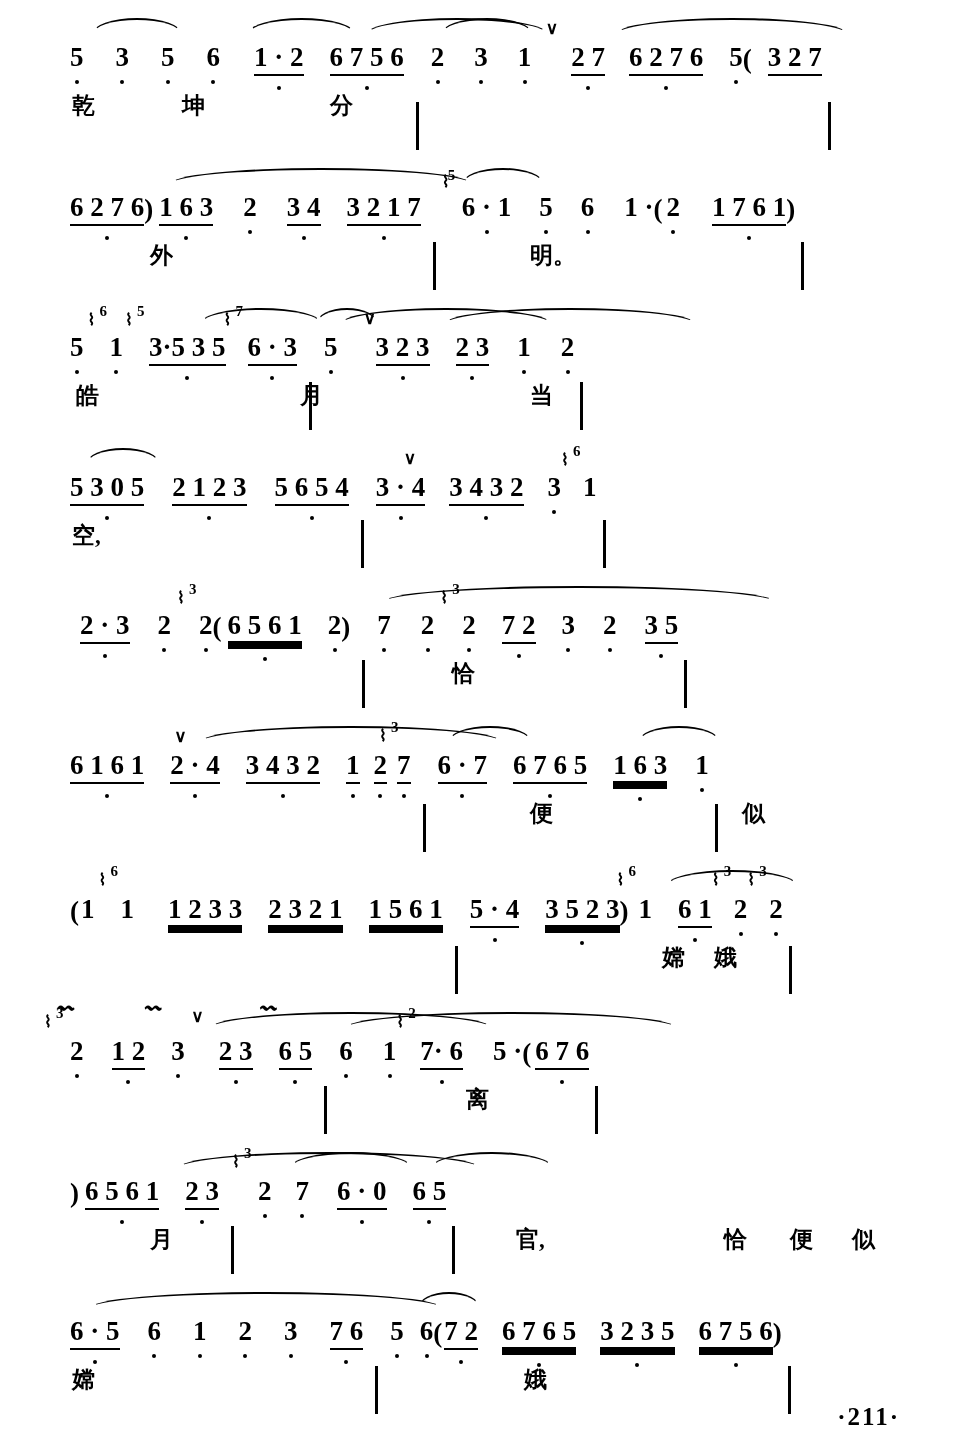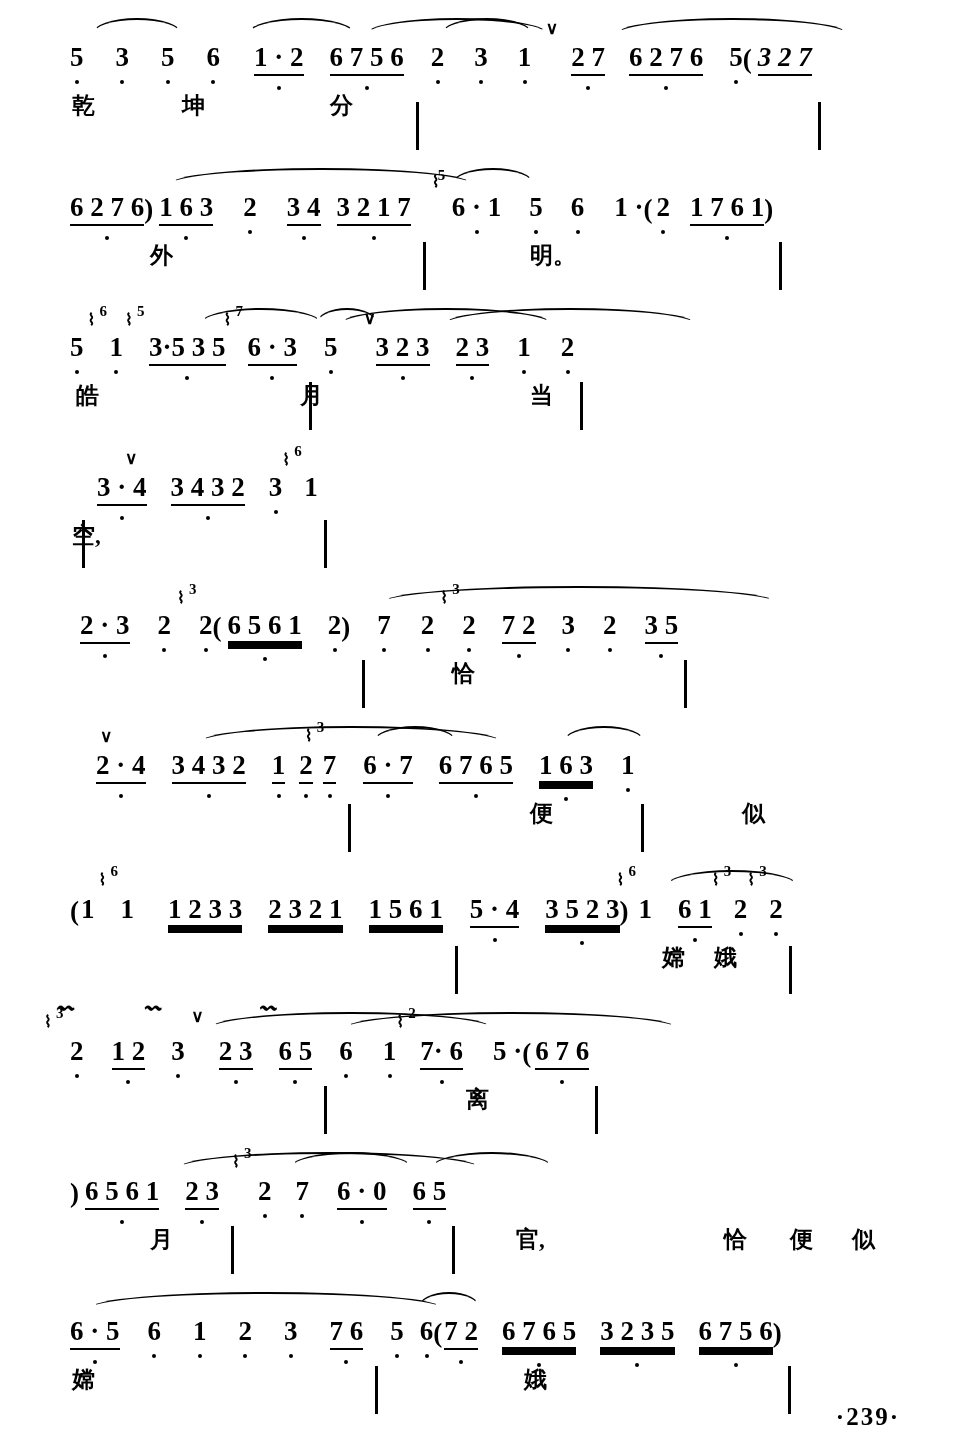--- a/index.html
+++ b/index.html
@@ -165,50 +165,50 @@
       <div class="half">
         <div class="slur" style="left:10px;width:90px;"></div>
         <div class="slur" style="left:185px;width:230px;"></div>
         <div class="note"><span class="num lowdot">2</span></div>
         <div class="note" style="margin-left:30px;"><span class="num lowdot">3</span></div>
         <div class="note" style="margin-left:30px;"><span class="num lowdot">1</span><span class="orn-v" style="left:34px;">∨</span></div>
         <div class="note" style="margin-left:40px;"><span class="num beam1 lowdot">2&nbsp;7</span></div>
         <div class="note" style="margin-left:24px;"><span class="num beam1 lowdot">6&nbsp;2&nbsp;7&nbsp;6</span></div>
         <div class="note" style="margin-left:26px;"><span class="num lowdot">5</span></div>
         <div class="paren">(</div>
-        <div class="note" style="margin-left:6px;font-style:italic;"><span class="num beam1">3&nbsp;2&nbsp;7</span></div>
+        <div class="note" style="margin-left:16px;"><span class="num beam1">3&nbsp;2&nbsp;7</span></div>
       </div>
       <div class="endline"></div>
     </div>
     <div class="lyric" style="left:72px;">乾</div>
     <div class="lyric" style="left:182px;">坤</div>
     <div class="lyric" style="left:330px;">分</div>
   </div>
 
   <div class="system" style="height:140px;">
     <div class="measure-row">
       <div class="half">
         <div class="slur" style="left:100px;width:300px;"></div>
         <div class="note"><span class="num beam1 lowdot">6&nbsp;2&nbsp;7&nbsp;6</span></div>
         <div class="paren">)</div>
         <div class="note" style="margin-left:6px;"><span class="num beam1 lowdot">1&nbsp;6&nbsp;3</span></div>
         <div class="note" style="margin-left:30px;"><span class="num lowdot">2</span></div>
         <div class="note" style="margin-left:30px;"><span class="num beam1 lowdot">3&nbsp;4</span></div>
-        <div class="note" style="margin-left:16px;"><span class="num beam1 lowdot">3&nbsp;2&nbsp;1&nbsp;7</span></div>
+        <div class="note" style="margin-left:26px;"><span class="num beam1 lowdot">3&nbsp;2&nbsp;1&nbsp;7</span></div>
       </div>
       <div class="barline"></div>
       <div class="half">
         <div class="slur" style="left:14px;width:80px;"></div>
         <div class="note" style="margin-left:14px;"><span class="grace" style="left:-14px;">5</span><span class="orn-tr" style="top:24px;left:-4px;">⌇</span><span class="num lowdot">6&nbsp;·&nbsp;1</span></div>
         <div class="note" style="margin-left:28px;"><span class="num lowdot">5</span></div>
         <div class="note" style="margin-left:28px;"><span class="num lowdot">6</span></div>
         <div class="note" style="margin-left:30px;"><span class="num">1&nbsp;·</span></div>
         <div class="paren">(</div>
         <div class="note" style="margin-left:4px;"><span class="num lowdot">2</span></div>
-        <div class="note" style="margin-left:20px;"><span class="num beam1 lowdot">1&nbsp;7&nbsp;6&nbsp;1</span></div>
+        <div class="note" style="margin-left:32px;"><span class="num beam1 lowdot">1&nbsp;7&nbsp;6&nbsp;1</span></div>
         <div class="paren">)</div>
       </div>
       <div class="endline"></div>
     </div>
     <div class="lyric" style="left:150px;">外</div>
     <div class="lyric" style="left:530px;">明。</div>
   </div>
 
   <div class="system" style="height:140px;">
     <div class="measure-row">
@@ -232,20 +232,26 @@
       </div>
       <div class="endline"></div>
     </div>
     <div class="lyric" style="left:76px;">皓</div>
     <div class="lyric" style="left:300px;">月</div>
     <div class="lyric" style="left:530px;">当</div>
   </div>
 
   <div class="system" style="height:138px;">
     <div class="measure-row">
+      <div class="half">
+        <div class="slur" style="left:16px;width:72px;"></div>
+        <div class="note"><span class="num beam1 lowdot">5&nbsp;3&nbsp;0&nbsp;5</span></div>
+        <div class="note" style="margin-left:28px;"><span class="num beam1 lowdot">2&nbsp;1&nbsp;2&nbsp;3</span></div>
+        <div class="note" style="margin-left:28px;"><span class="num beam1 lowdot">5&nbsp;6&nbsp;5&nbsp;4</span></div>
+      </div>
       <div class="barline"></div>
       <div class="half">
         <div class="note"><span class="orn-v" style="left:34px;">∨</span><span class="num beam1 lowdot">3&nbsp;·&nbsp;4</span></div>
         <div class="note" style="margin-left:24px;"><span class="num beam1 lowdot">3&nbsp;4&nbsp;3&nbsp;2</span></div>
         <div class="note" style="margin-left:24px;"><span class="num lowdot">3</span></div>
         <div class="note" style="margin-left:22px;"><span class="grace" style="left:-10px;top:14px;">6</span><span class="orn-tr" style="top:22px;left:-6px;">⌇</span><span class="num">1</span></div>
       </div>
       <div class="endline"></div>
     </div>
     <div class="lyric" style="left:72px;">空,</div>
@@ -275,20 +281,21 @@
       </div>
       <div class="endline"></div>
     </div>
     <div class="lyric" style="left:452px;">恰</div>
   </div>
 
   <div class="system" style="height:144px;">
     <div class="measure-row">
       <div class="half">
         <div class="slur" style="left:130px;width:300px;"></div>
+        <div class="note"><span class="num beam1 lowdot">6&nbsp;1&nbsp;6&nbsp;1</span></div>
         <div class="note" style="margin-left:26px;"><span class="orn-v" style="left:10px;">∨</span><span class="num beam1 lowdot">2&nbsp;·&nbsp;4</span></div>
         <div class="note" style="margin-left:26px;"><span class="num beam1 lowdot">3&nbsp;4&nbsp;3&nbsp;2</span></div>
         <div class="note" style="margin-left:26px;"><span class="num beam1 lowdot">1</span></div>
         <div class="note" style="margin-left:14px;"><span class="num beam1 lowdot">2</span></div>
         <div class="note" style="margin-left:10px;"><span class="grace" style="left:-6px;top:12px;">3</span><span class="orn-tr" style="top:20px;left:-2px;">⌇</span><span class="num beam1 lowdot">7</span></div>
       </div>
       <div class="barline"></div>
       <div class="half">
         <div class="slur" style="left:10px;width:82px;"></div>
         <div class="slur" style="left:200px;width:80px;"></div>
@@ -403,15 +410,15 @@
         <div class="note" style="margin-left:24px;"><span class="num beam2 lowdot">3&nbsp;2&nbsp;3&nbsp;5</span></div>
         <div class="note" style="margin-left:24px;"><span class="num beam2 lowdot">6&nbsp;7&nbsp;5&nbsp;6</span></div>
         <div class="paren">)</div>
       </div>
       <div class="endline"></div>
     </div>
     <div class="lyric" style="left:72px;">嫦</div>
     <div class="lyric" style="left:524px;">娥</div>
   </div>
 
-  <div class="page-number">·239·</div>
+  <div class="page-number">·211·</div>
 
 </div>
 
 </body></html>

